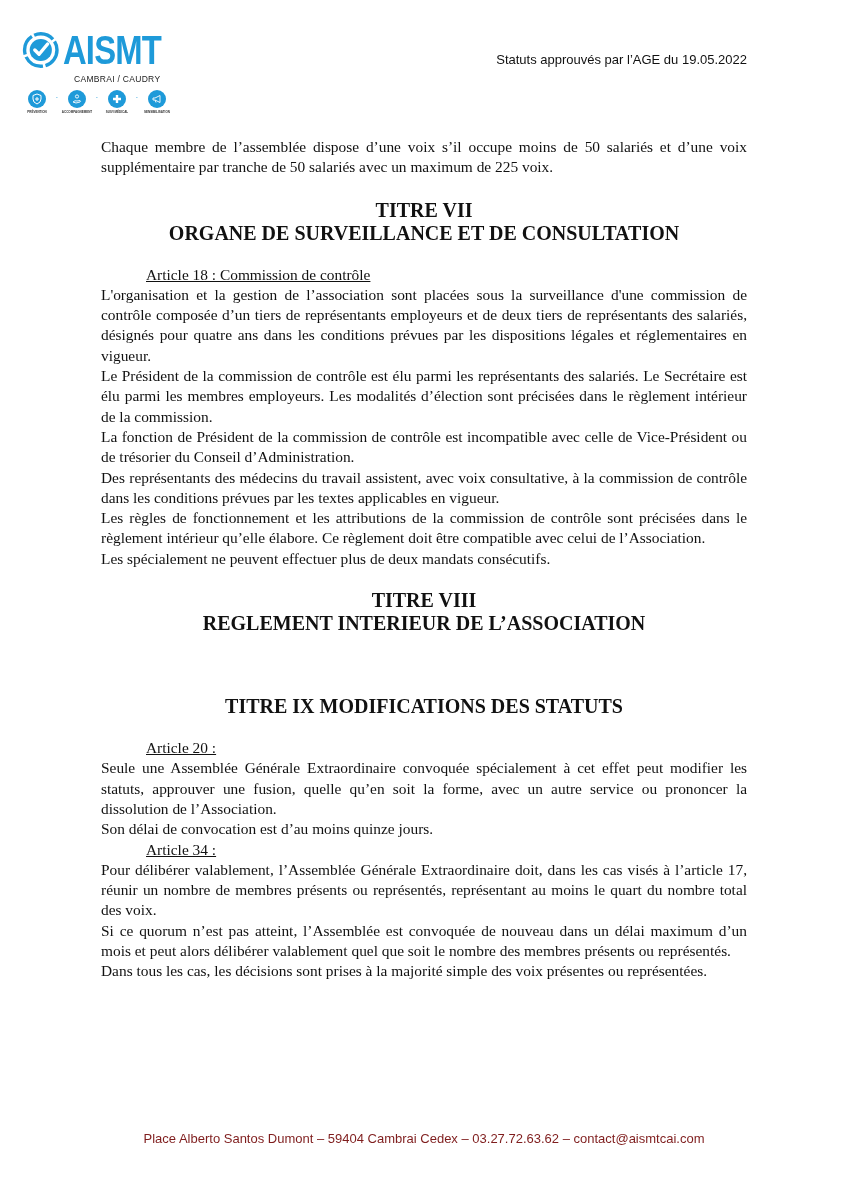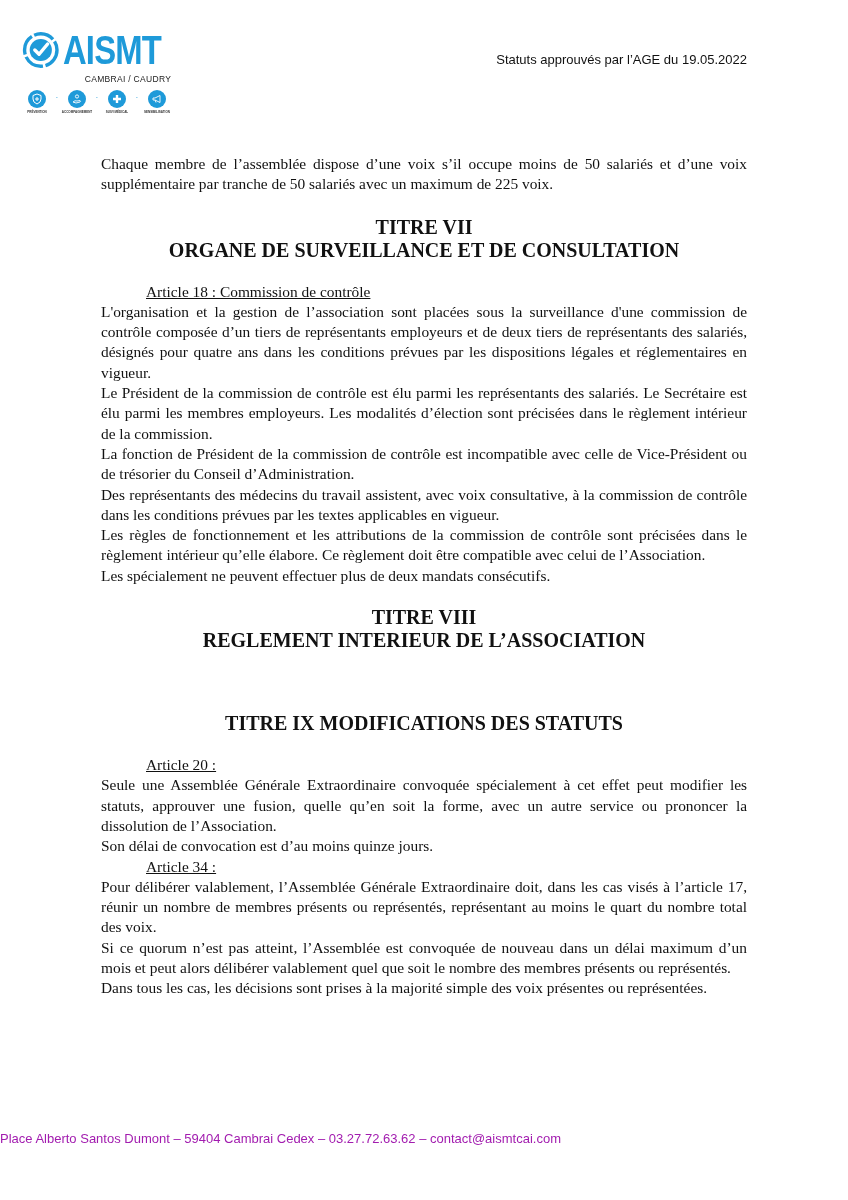--- a/index.html
+++ b/index.html
@@ -5,41 +5,41 @@
     html, body { margin: 0; padding: 0; background: #ffffff; }
     body { width: 848px; height: 1200px; position: relative; overflow: hidden; color: #111; }
     .page { position: relative; width: 848px; height: 1200px; }
 
     
     .logo { position: absolute; left: 22px; top: 28px; width: 160px; height: 95px; }
     .logo-top { display: flex; align-items: center; }
     .logo-check { width: 44px; height: 44px; }
     .logo-word { font-family: "Liberation Sans", sans-serif; font-weight: bold; color: #1e9ad9;
       font-size: 40px; line-height: 40px; letter-spacing: -1px; margin-left: 3px; transform: scaleX(0.82); transform-origin: left center; }
-    .logo-sub { font-family: "Liberation Sans", sans-serif; font-size: 8.5px; color: #222; margin-left: 52px; margin-top: 2px; letter-spacing: 0.3px; text-align: center; }
+    .logo-sub { font-family: "Liberation Sans", sans-serif; font-size: 8.5px; color: #222; margin-left: 52px; margin-top: 2px; letter-spacing: 0.3px; }
     .logo-icons { display: flex; align-items: flex-start; margin-top: 6px; margin-left: 0px; }
     .logo-icon-wrap { display: flex; flex-direction: column; align-items: center; width: 30px; }
     .logo-icon { width: 18px; height: 18px; border-radius: 50%; background: #1e9ad9; display: flex; align-items: center; justify-content: center; }
     .logo-icon svg { width: 12px; height: 12px; }
     .logo-icon-label { font-family: "Liberation Sans", sans-serif; font-size: 3px; font-weight: bold; color: #333; margin-top: 2px; white-space: nowrap; }
     .logo-dot { color: #1e9ad9; font-size: 7px; width: 10px; text-align: center; margin-top: 4px; font-family: "Liberation Sans", sans-serif; }
 
     
     .header-right { position: absolute; right: 101px; top: 52px; font-family: "Liberation Sans", sans-serif;
       font-size: 13px; color: #111; }
 
     
-    .content { position: absolute; left: 101px; top: 154px; width: 646px;
+    .content { position: absolute; left: 101px; top: 137px; width: 646px;
       font-family: "Liberation Serif", serif; font-size: 15.4px; line-height: 20.3px; color: #111; }
     .content p { margin: 0; text-align: justify; }
     .title { font-weight: bold; text-align: center; font-size: 20px; line-height: 23px; }
     .article-head { text-decoration: underline; margin-left: 45px; }
 
-    .footer { position: absolute; left: 0; width: 848px; top: 1131px; text-align: left;
-      font-family: "Liberation Sans", sans-serif; font-size: 13px; color: #a21caf; }
+    .footer { position: absolute; left: 0; width: 848px; top: 1131px; text-align: center;
+      font-family: "Liberation Sans", sans-serif; font-size: 13px; color: #7f1d1d; }
   </style>
 </head>
 <body>
 
 <div class="page">
 
   <div class="logo">
     <div class="logo-top">
       <svg class="logo-check" viewBox="0 0 44 44">
         <circle cx="22" cy="22" r="19" fill="none" stroke="#1e9ad9" stroke-width="4" stroke-dasharray="24 3"></circle>

